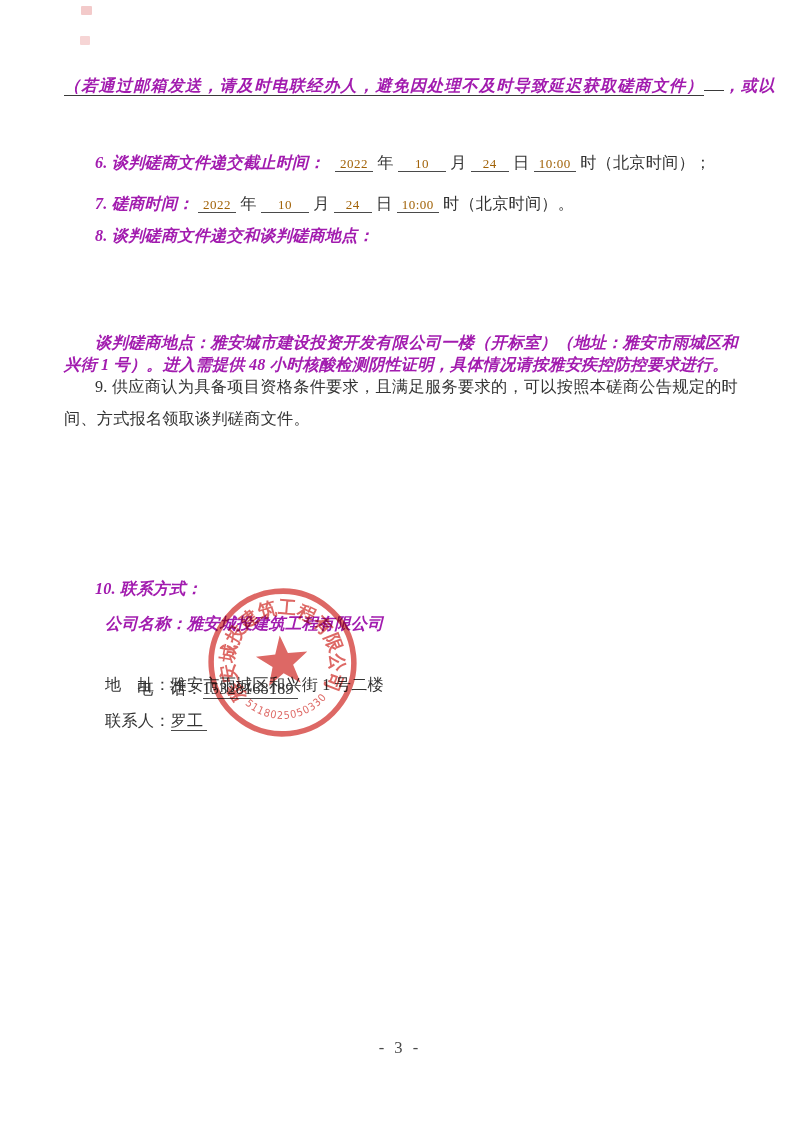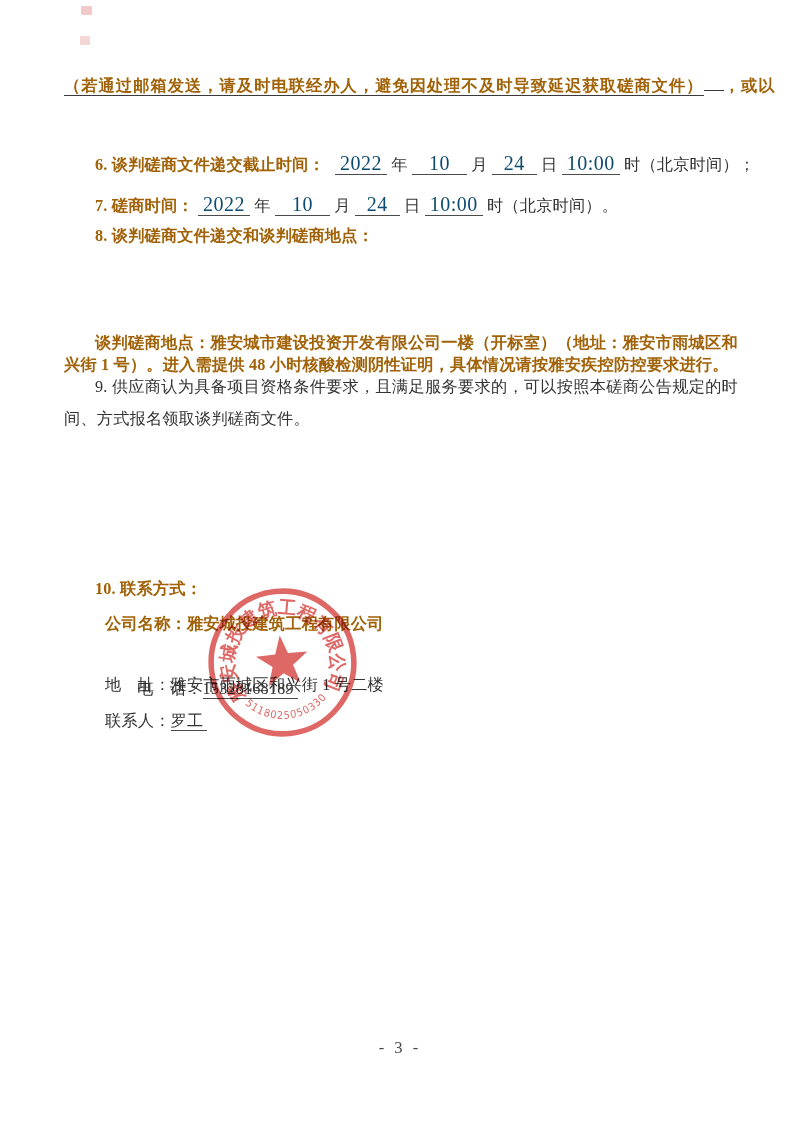--- a/index.html
+++ b/index.html
@@ -7,37 +7,37 @@
     width:800px; height:1131px; background:#ffffff; position:relative;
     font-family:"Liberation Serif","DejaVu Serif",serif;
     color:#2e2e2e; overflow:hidden;
   }
   .page { position:absolute; inset:0; }
   .para {
     position:absolute; left:64px; width:674px; margin:0;
     font-size:16.2px; letter-spacing:0.2px; line-height:32px;
     text-align:justify; color:#333333;
   }
-  .para b, .bold { font-weight:bold; color:#a16207; }
+  .para b, .bold { font-weight:bold; color:#a21caf;font-style:italic; }
   
   .p1 { top:64px; line-height:45px; }
   .p1 .l1 { letter-spacing:1.1px; white-space:nowrap; }
   .ul { border-bottom:1.6px solid #3a3a3a; }
   .u-ext { display:inline-block; width:20px; height:14px; border-bottom:1.6px solid #3a3a3a; }
   
   .single { white-space:nowrap; line-height:23px; }
   .i6 { top:152px; }
   .i7 { top:193px; }
   .i8 { top:225px; }
   .i10 { top:578px; }
   .ind { text-indent:31px; }
   
   .uval {
-    border-bottom:1.2px solid #4a4a4a; color:#0c4a6e;
-    font-size:20px; letter-spacing:0.5px;
+    border-bottom:1.2px solid #4a4a4a; color:#a16207;
+    font-size:13px; letter-spacing:0.5px;
   }
   .pad-s { padding:0 5px; }
   .pad-m { padding:0 12px; }
   .pad-l { padding:0 17px; }
   .gap-s { display:inline-block; width:6px; }
   .p-submit { top:253px; line-height:33px; }
   .p-negot { top:332px; line-height:22px; }
   .p-9 { top:371px; }
   .p-prepare { top:438px; line-height:33px; text-indent:40px; }
   

